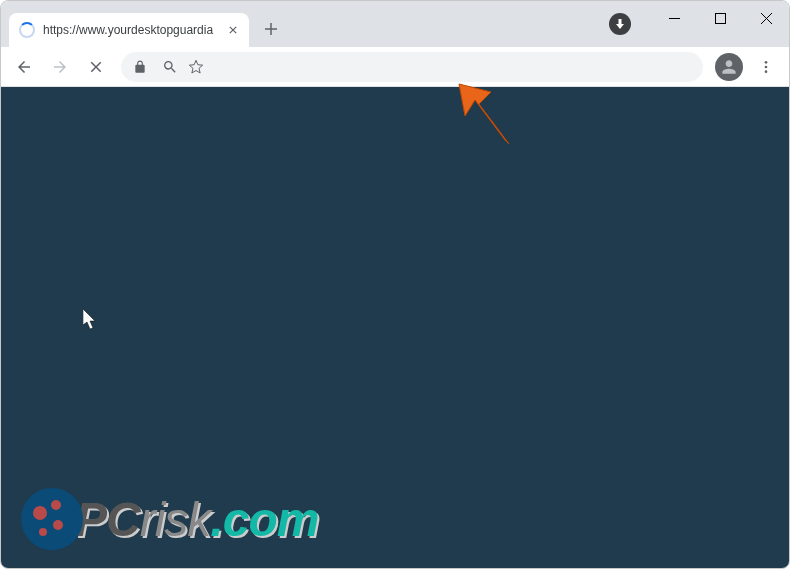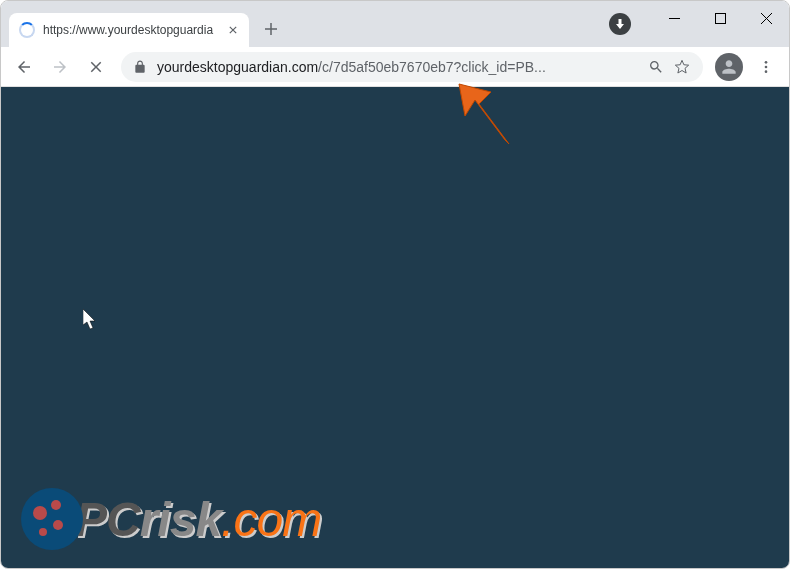--- a/index.html
+++ b/index.html
@@ -209,22 +209,22 @@
   font-family: Arial, sans-serif;
   font-style: italic;
   font-weight: bold;
   font-size: 48px;
   letter-spacing: -1px;
   color: #555;
   text-shadow: 2px 2px 0 #ccc;
   position: relative;
 }
 .wm-text .pc { color: #555; margin-top: 47px; }
-.wm-text .risk { color: #888; font-weight: bold; font-style: italic; }
-.wm-text .com { color: #f97316; font-weight: normal; font-style: italic; }
+.wm-text .risk { color: #888; font-weight: normal; font-style: italic; }
+.wm-text .com { color: #14b8a6; font-weight: bold; font-style: italic; }
 </style>
 </head>
 <body>
 
 <div class="window">
 
   <div class="titlebar">
     <div class="tab-strip">
       <div class="tab">
         <div class="tab-spinner"></div>
@@ -281,23 +281,20 @@
     <div class="nav-btn">
       <svg viewBox="0 0 24 24">
           <path d="M19 6.41L17.59 5 12 10.59 6.41 5 5 6.41 10.59 12 5 17.59 6.41 19 12 13.41 17.59 19 19 17.59 13.41 12z" fill="currentColor"></path>
         </svg>
     </div>
 
     <div class="omnibox">
       <svg class="lock-icon" viewBox="0 0 24 24">
           <path d="M18 8h-1V6c0-2.76-2.24-5-5-5S7 3.24 7 6v2H6c-1.1 0-2 .9-2 2v10c0 1.1.9 2 2 2h12c1.1 0 2-.9 2-2V10c0-1.1-.9-2-2-2zM9 6c0-1.66 1.34-3 3-3s3 1.34 3 3v2H9V6z" fill="currentColor"></path>
         </svg>
-      <div class="url-text">
-        <span class="domain">yourdesktopguardian.com</span><span class="path">/c/7d5af50eb7670eb7?click_id=PB...</span>
-      </div>
       <div class="omnibox-action">
         <svg viewBox="0 0 24 24">
             <path d="M15.5 14h-.79l-.28-.27A6.471 6.471 0 0016 9.5 6.5 6.5 0 109.5 16c1.61 0 3.09-.59 4.23-1.57l.27.28v.79l5 4.99L20.49 19l-4.99-5zm-6 0C7.01 14 5 11.99 5 9.5S7.01 5 9.5 5 14 7.01 14 9.5 11.99 14 9.5 14z" fill="currentColor"></path>
           </svg>
       </div>
       <div class="omnibox-action">
         <svg viewBox="0 0 24 24">
             <path d="M12 17.27L18.18 21l-1.64-7.03L22 9.24l-7.19-.61L12 2 9.19 8.63 2 9.24l5.46 4.73L5.82 21z" fill="none" stroke="currentColor" stroke-width="1.5"></path>
           </svg>
       </div>

